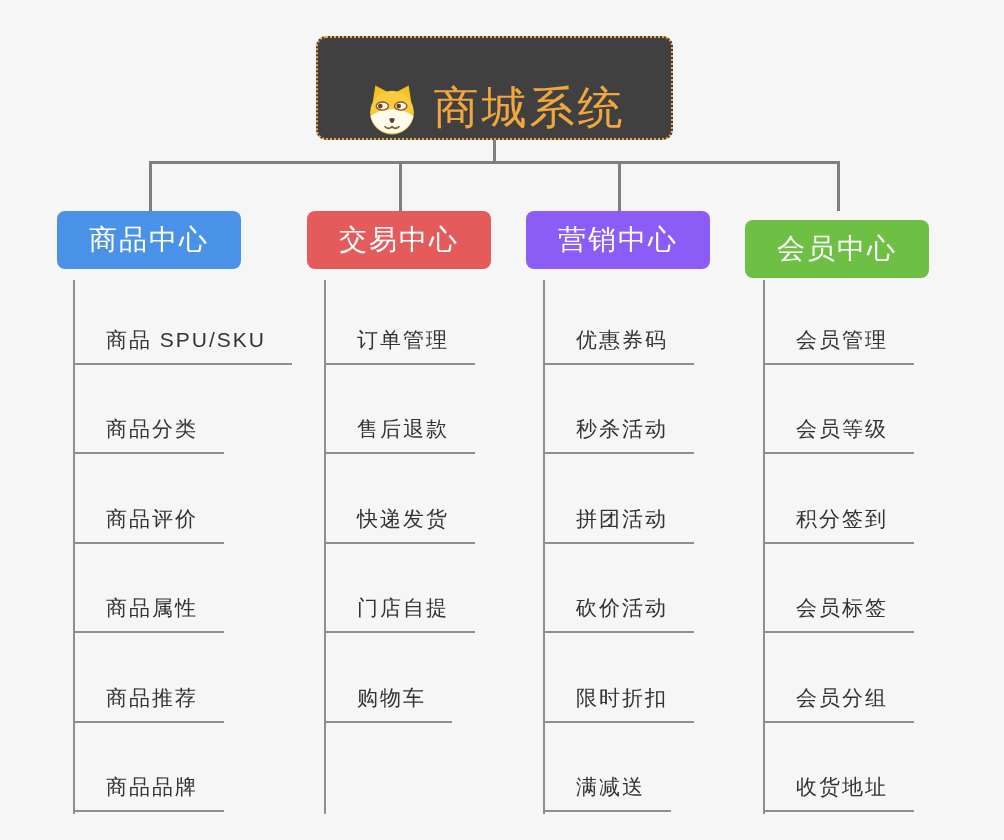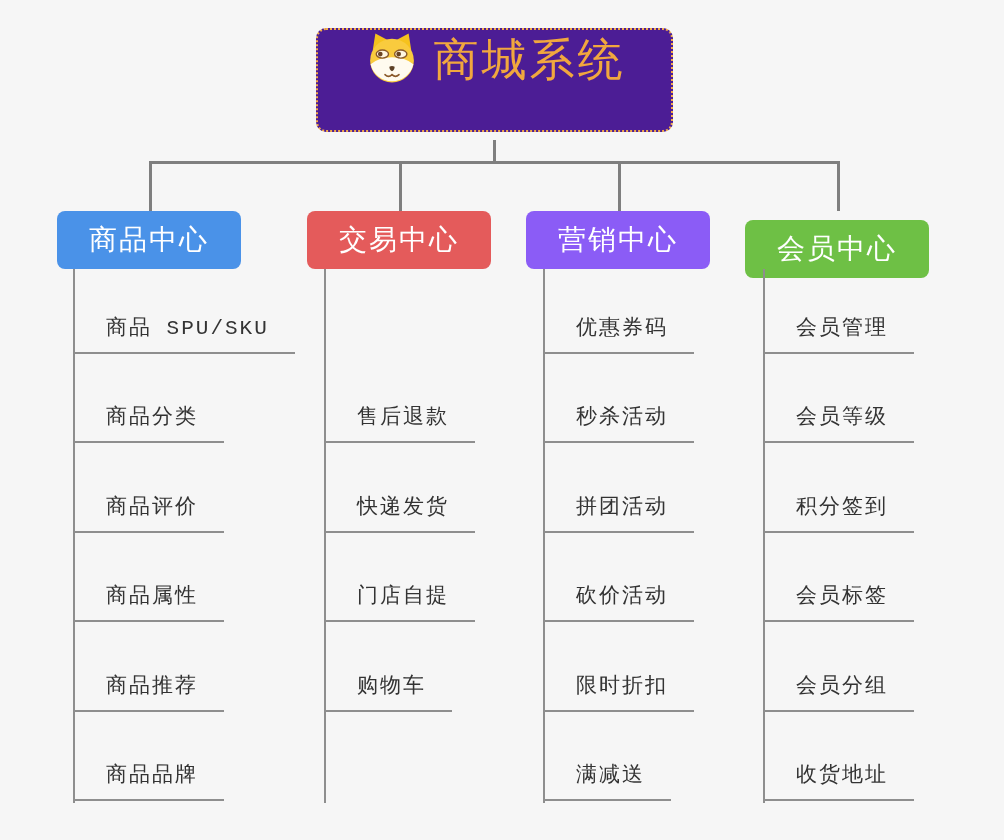--- a/index.html
+++ b/index.html
@@ -10,27 +10,27 @@
     position: relative;
     width: 1004px;
     height: 840px;
     background: #f6f6f6;
     overflow: hidden;
   }
 
   
   .root-node {
     position: absolute;
-    left: 316px; top: 28px;
+    left: 316px; top: 36px;
     width: 357px; height: 104px;
-    background: #4c1d95;
+    background: #404040;
     border: 2px dotted #f3ab49;
     border-radius: 10px;
     display: flex;
-    align-items: flex-start;
+    align-items: flex-end;
     justify-content: center;
     gap: 14px;
   }
   .root-title {
     font-size: 45px;
     letter-spacing: 3px;
     color: #f1a73e;
     white-space: nowrap;
   }
 
@@ -62,24 +62,23 @@
     white-space: nowrap;
   }
   .branch-1 { left: 57px; }
   .branch-2 { left: 307px; font-family: Liberation Serif, serif; }
   .branch-3 { left: 526px; }
   .branch-4 { left: 745px; }
 
   
   .leaf-col {
     position: absolute;
-    top: 269px;
+    top: 280px;
     width: 240px;
     height: 540px;
-    font-family: Liberation Mono, monospace;
   }
   .col-1 { left: 73px; }
   .col-2 { left: 324px; }
   .col-3 { left: 543px; }
   .col-4 { left: 763px; }
 
   .trunk {
     position: absolute;
     left: 0; top: 0;
     width: 2px; height: 534px;
@@ -144,20 +143,21 @@
     <div class="leaf r1">商品 SPU/SKU</div>
     <div class="leaf r2">商品分类</div>
     <div class="leaf r3">商品评价</div>
     <div class="leaf r4">商品属性</div>
     <div class="leaf r5">商品推荐</div>
     <div class="leaf r6">商品品牌</div>
   </div>
 
   <div class="leaf-col col-2">
     <div class="trunk"></div>
+    <div class="leaf r1">订单管理</div>
     <div class="leaf r2">售后退款</div>
     <div class="leaf r3">快递发货</div>
     <div class="leaf r4">门店自提</div>
     <div class="leaf r5">购物车</div>
   </div>
 
   <div class="leaf-col col-3">
     <div class="trunk"></div>
     <div class="leaf r1">优惠券码</div>
     <div class="leaf r2">秒杀活动</div>

